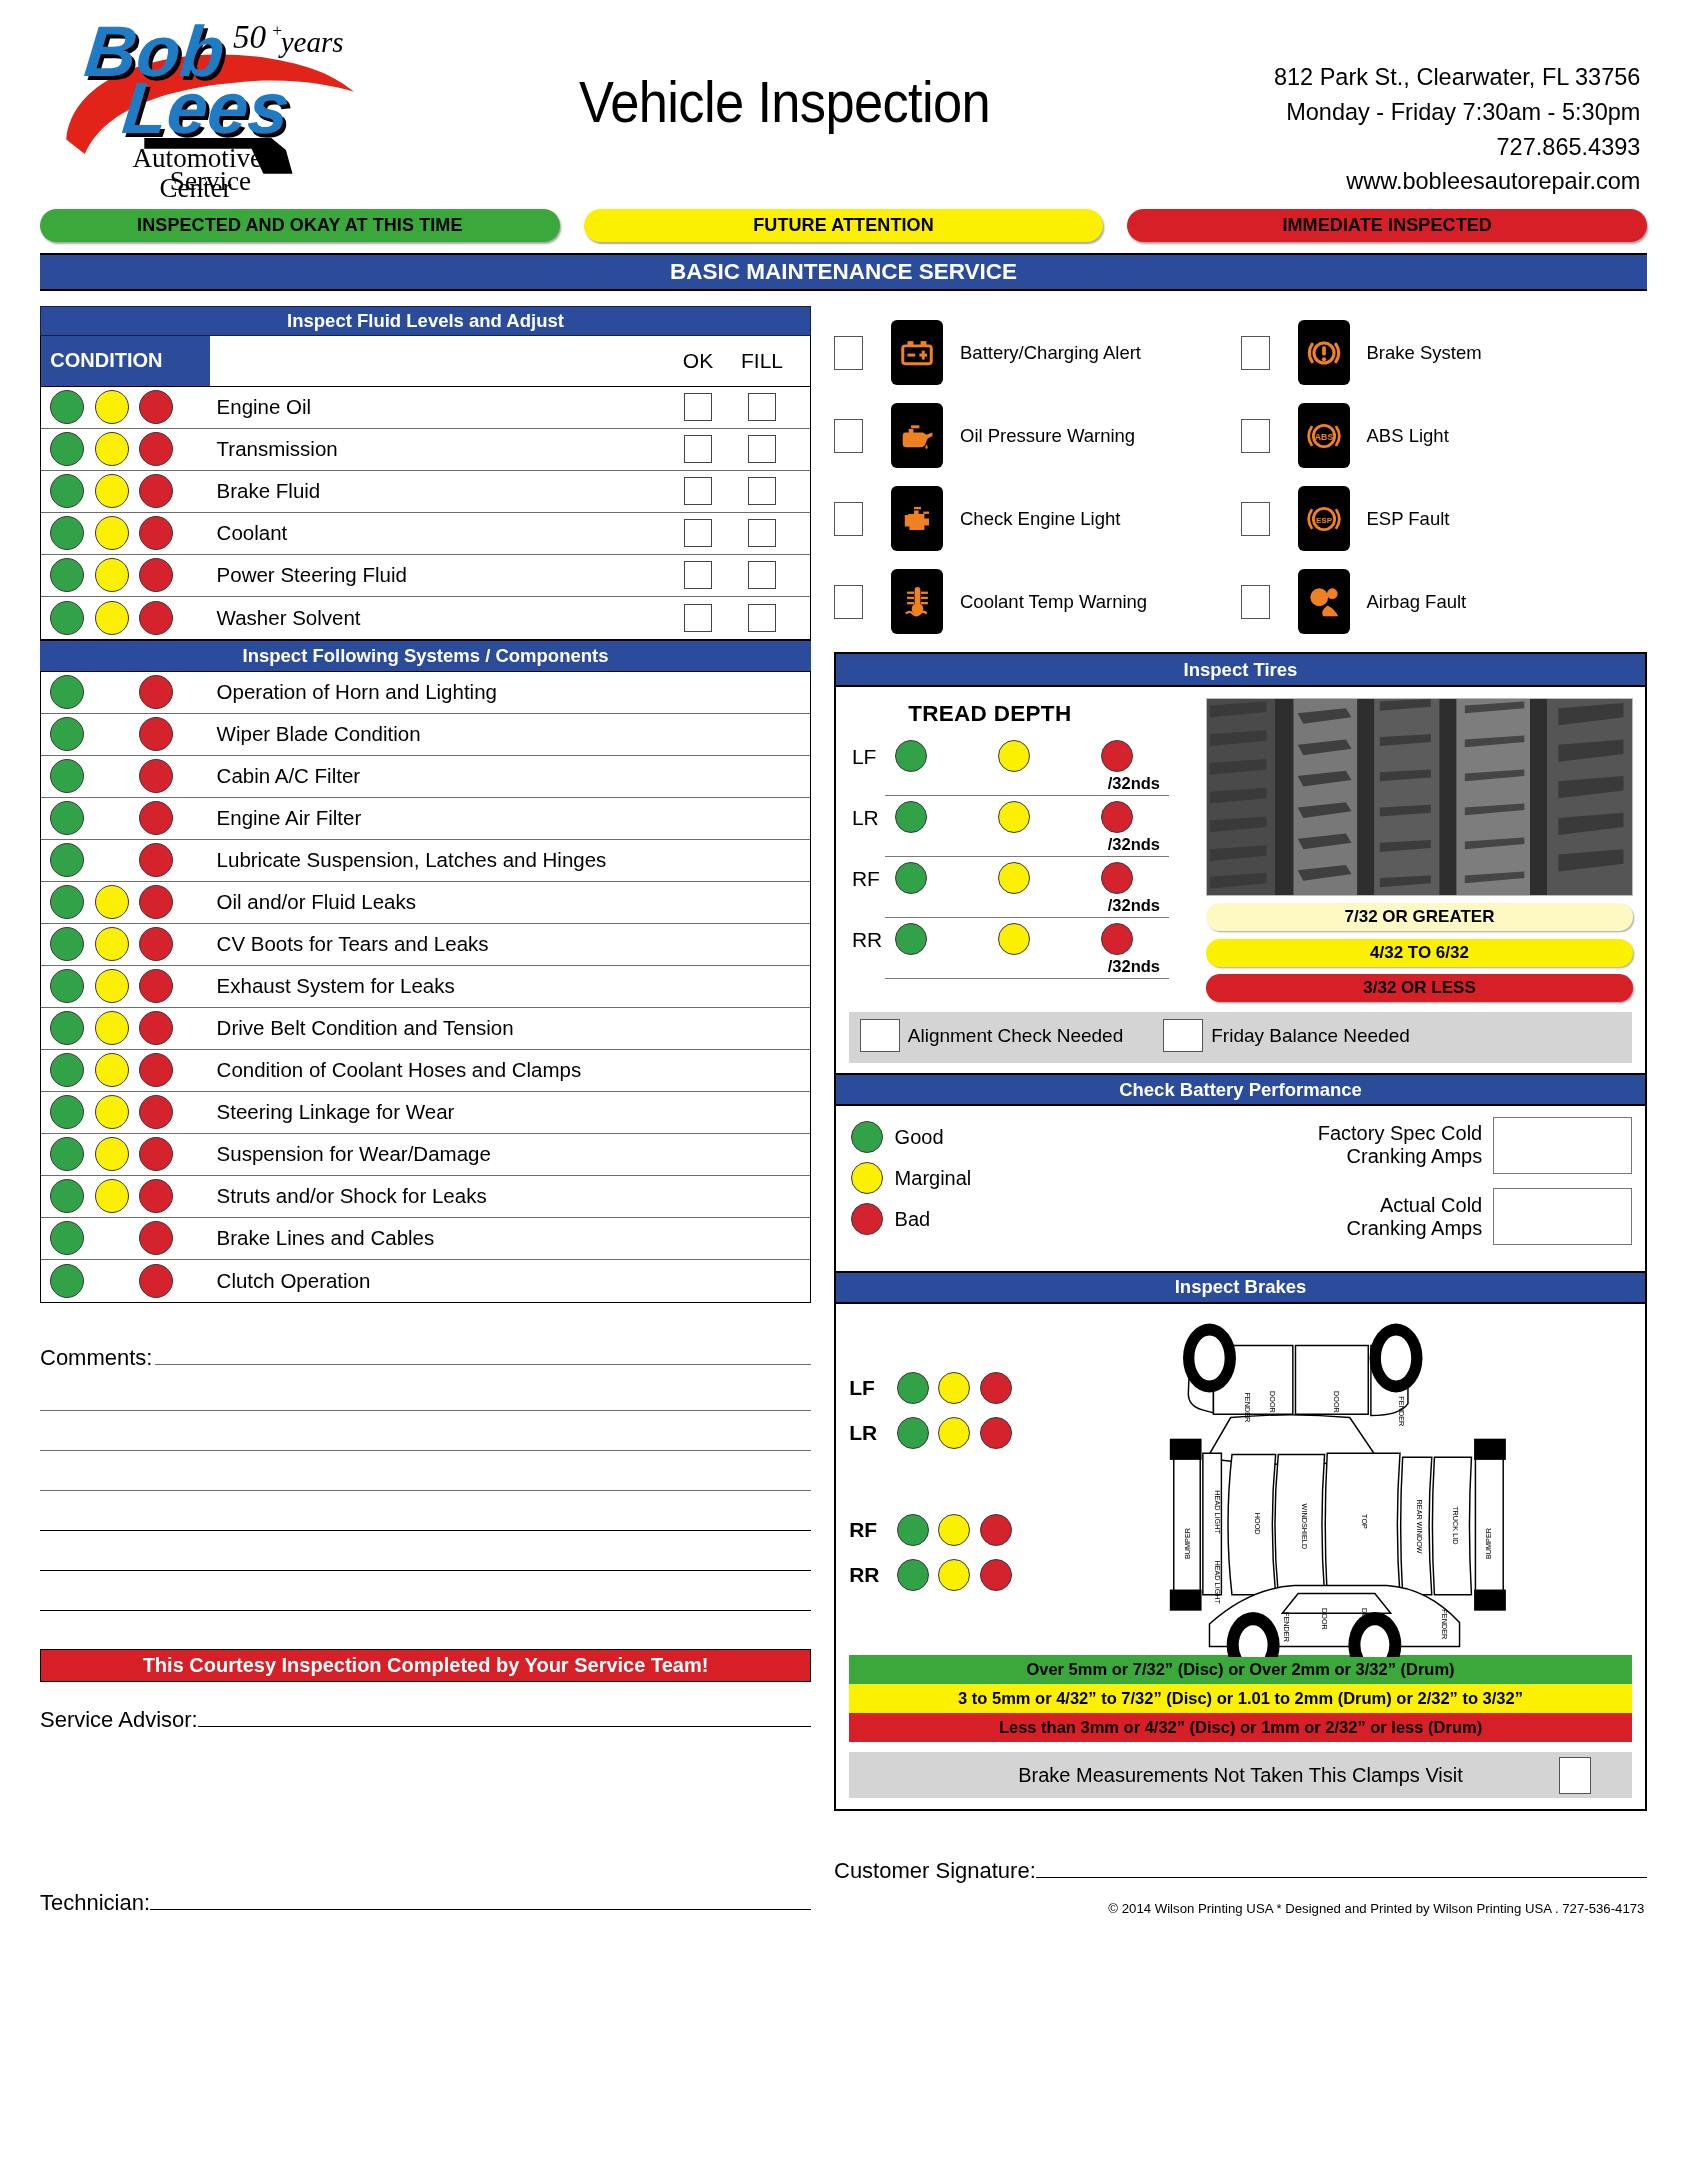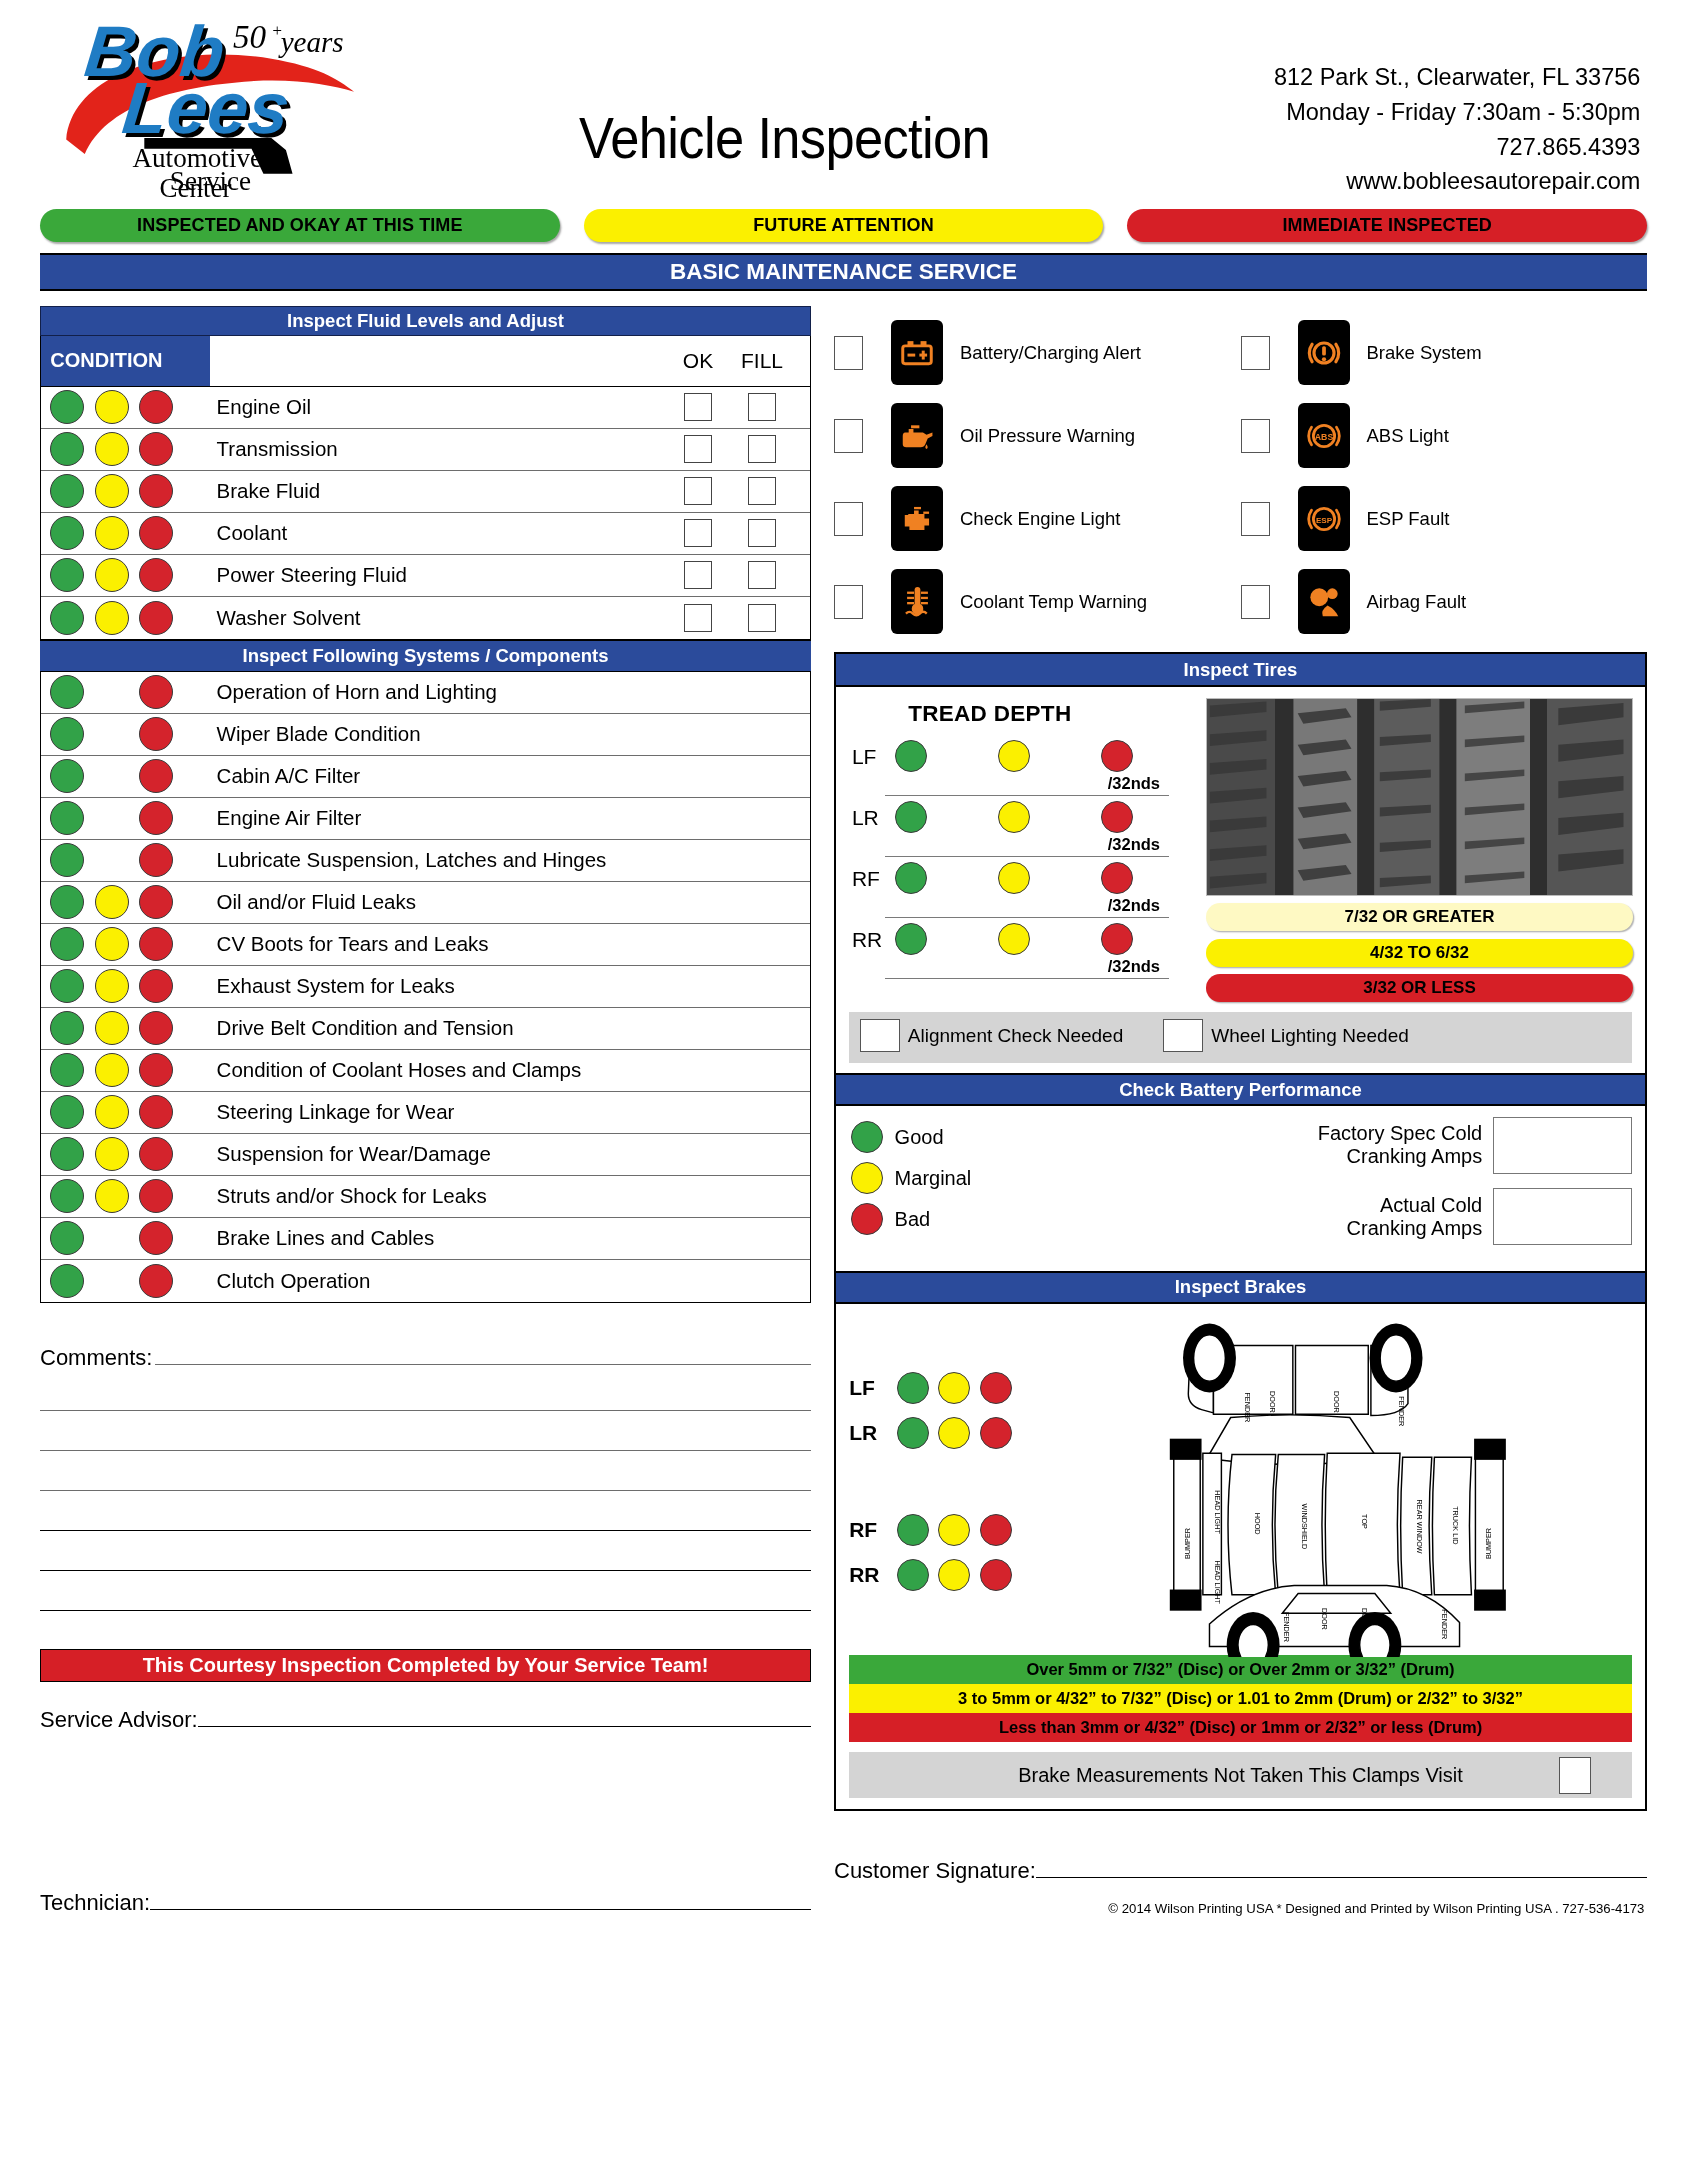--- a/index.html
+++ b/index.html
@@ -11,21 +11,21 @@
     color:#000;
     position:relative;
     overflow:hidden;
   }
   .page { position:relative; width:1687px; height:2183px; padding:0 40px; }
 
   
   .header { position:relative; height:205px; display:flex; align-items:flex-start; }
   .logo-wrap { width:344px; height:198px; position:relative; flex:0 0 344px; }
   .logo-svg { position:absolute; left:13.2px; top:6.6px; }
-  .title-wrap { flex:1; display:flex; align-items:flex-start; justify-content:center; padding-top:69px;margin-top:36px;}
+  .title-wrap { flex:1; display:flex; align-items:flex-start; justify-content:center; padding-top:69px;}
   .doc-title { font-size:57px; font-weight:400; letter-spacing:-0.7px; white-space:nowrap;
                font-family:"Liberation Sans", sans-serif; transform:scaleX(0.92); transform-origin:center; }
   .contact { width:463px; flex:0 0 463px; text-align:right; padding-top:60px; padding-right:6.6px;
              font-size:24.5px; line-height:1.42; white-space:nowrap; }
   .contact div { transform:scaleX(0.96); transform-origin:right center; }
 
   
   .legend-row { display:flex; gap:24px; margin-top:4px; }
   .pill { flex:1; height:33px; border-radius:17px; display:flex; align-items:center;
           justify-content:center; font-size:18px; font-weight:bold; letter-spacing:0.1px;
@@ -675,21 +675,21 @@
                 </div>
             </div>
           </div>
 
           <div class="wear-box">
             <div class="wear-line">
               <div class="wear-cb"></div>
               <div class="wear-lbl">Alignment Check Needed</div>
               <div class="wear-gap"></div>
               <div class="wear-cb"></div>
-              <div class="wear-lbl">Wheel Lighting Needed</div>
+              <div class="wear-lbl">Friday Balance Needed</div>
             </div>
           </div>
 
           <div class="band-sub" style="border-top:2px solid #000;">Check Battery Performance</div>
           <div class="batt-flex">
             <div class="batt-left" id="batt-legend">
                 <div class="batt-leg">
                   <div class="dot g"></div>
                   <span>Good</span>
                 </div>

